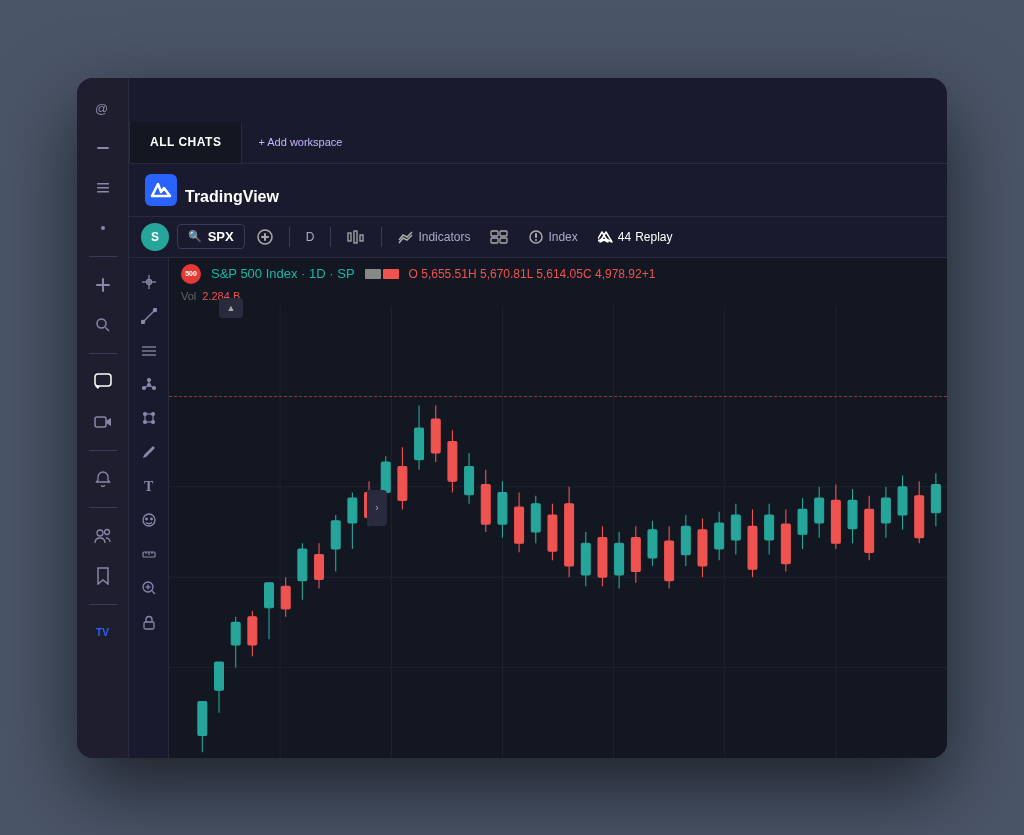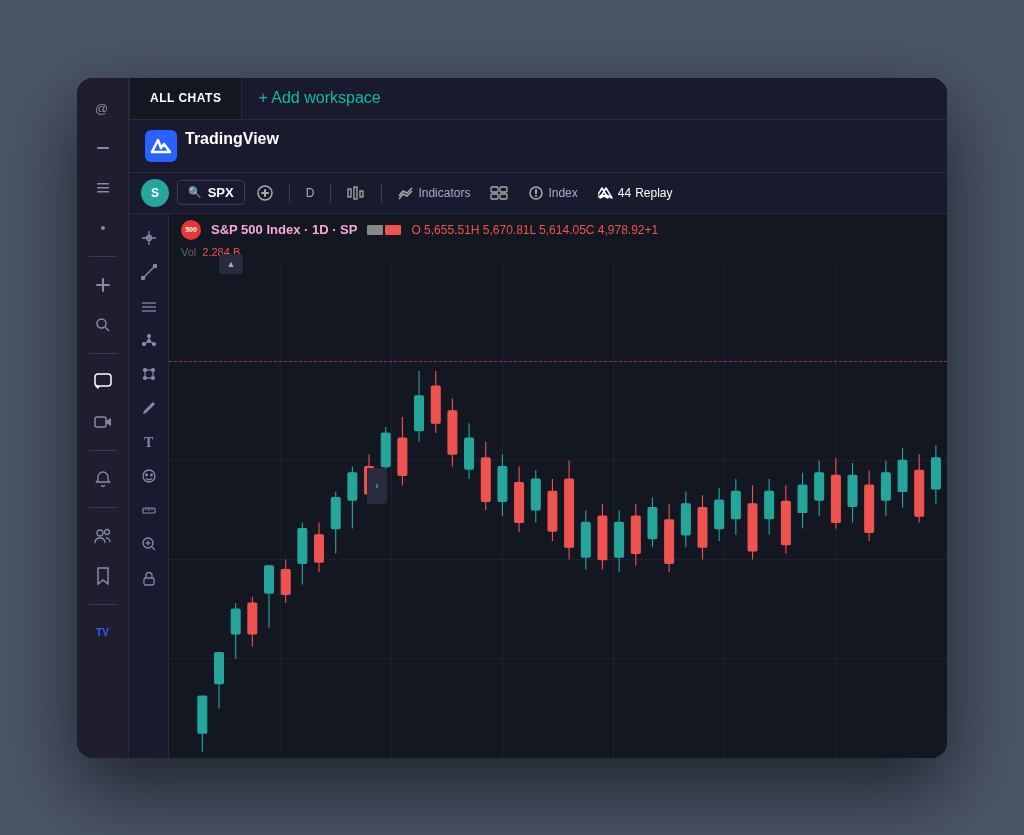--- a/index.html
+++ b/index.html
@@ -60,20 +60,21 @@
       background: #3a3a5a;
       margin: 6px 0;
     }
 
     
     .main-content {
       flex: 1;
       display: flex;
       flex-direction: column;
       background: #131722;
+      margin-top: 44px;
     }
 
     
     .tab-bar {
       display: flex;
       align-items: center;
       background: #1a1a2e;
       height: 42px;
       border-bottom: 1px solid #2a2a3e;
     }
@@ -98,38 +99,38 @@
 
     .tab.inactive {
       color: #8888aa;
     }
 
     .add-workspace {
       display: flex;
       align-items: center;
       gap: 6px;
       padding: 0 16px;
-      color: #14b8a6;
-      font-size: 16px;
+      color: #c4b5fd;
+      font-size: 11px;
       cursor: pointer;
     }
 
     
     .header-bar {
       display: flex;
       align-items: center;
       padding: 10px 16px;
       background: #1a1a2e;
       border-bottom: 1px solid #2a2a3e;
       gap: 12px;
     }
 
     .tv-logo {
       display: flex;
-      align-items: flex-start;
+      align-items: flex-end;
       gap: 8px;
     }
 
     .tv-logo-icon {
       width: 32px;
       height: 32px;
       background: #2962ff;
       border-radius: 6px;
       display: flex;
       align-items: center;
@@ -254,23 +255,23 @@
       border-radius: 50%;
       display: flex;
       align-items: center;
       justify-content: center;
       font-size: 7px;
       font-weight: bold;
       color: white;
     }
 
     .symbol-name {
-      color: #f9a8d4;
+      color: #14b8a6;
       font-size: 13px;
-      font-weight: 700;
+      font-weight: 400;
     }
 
     .ohlc-data {
       display: flex;
       gap: 0;
       font-size: 12px;
     }
 
     .ohlc-item {
       color: #ef5350;

